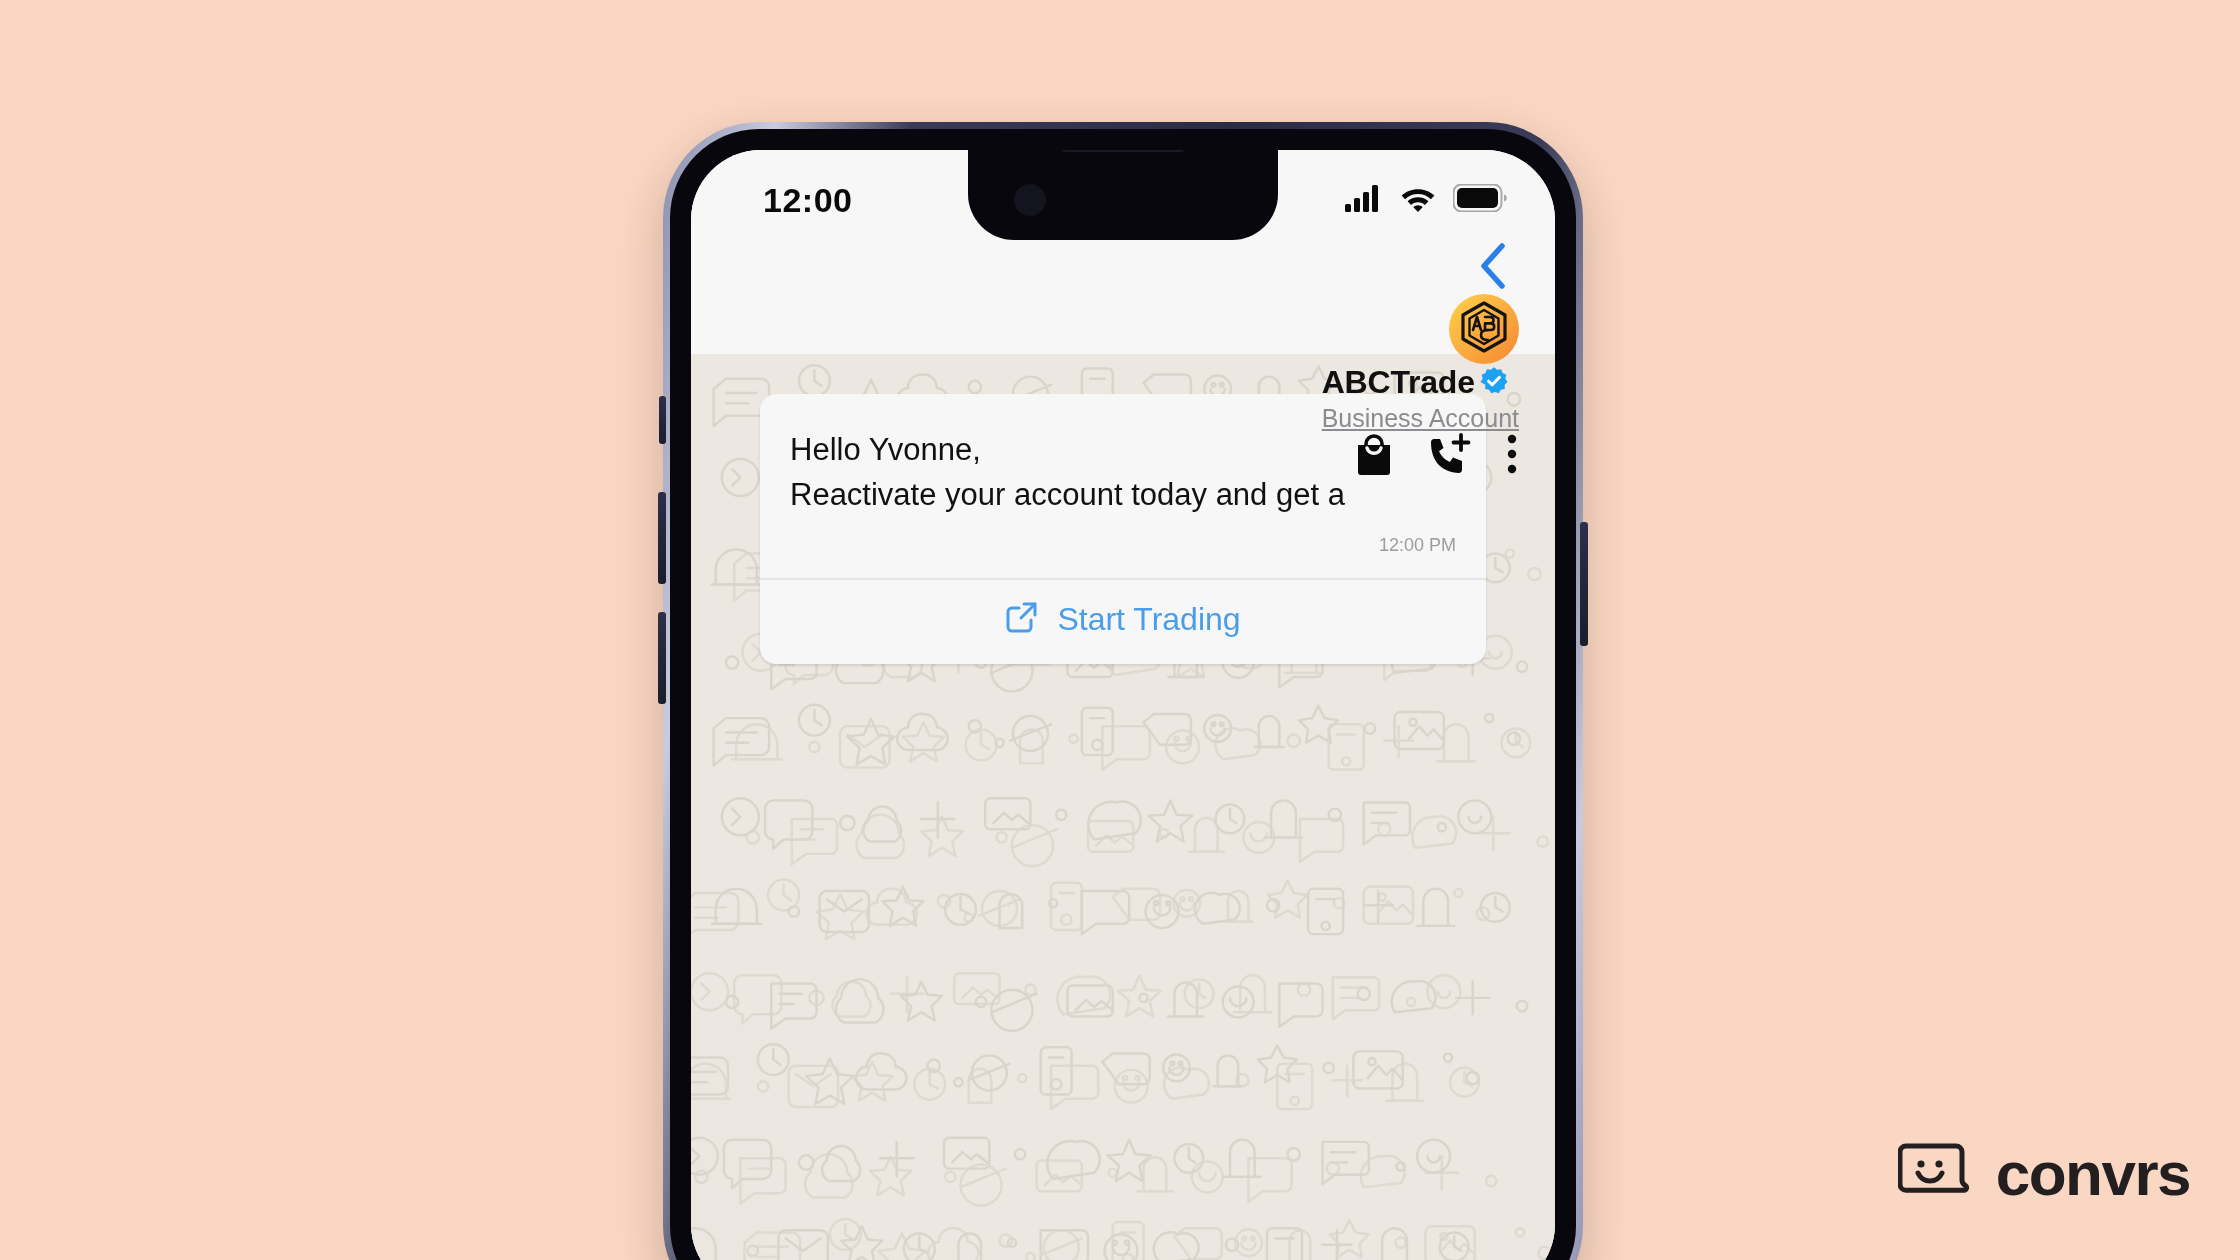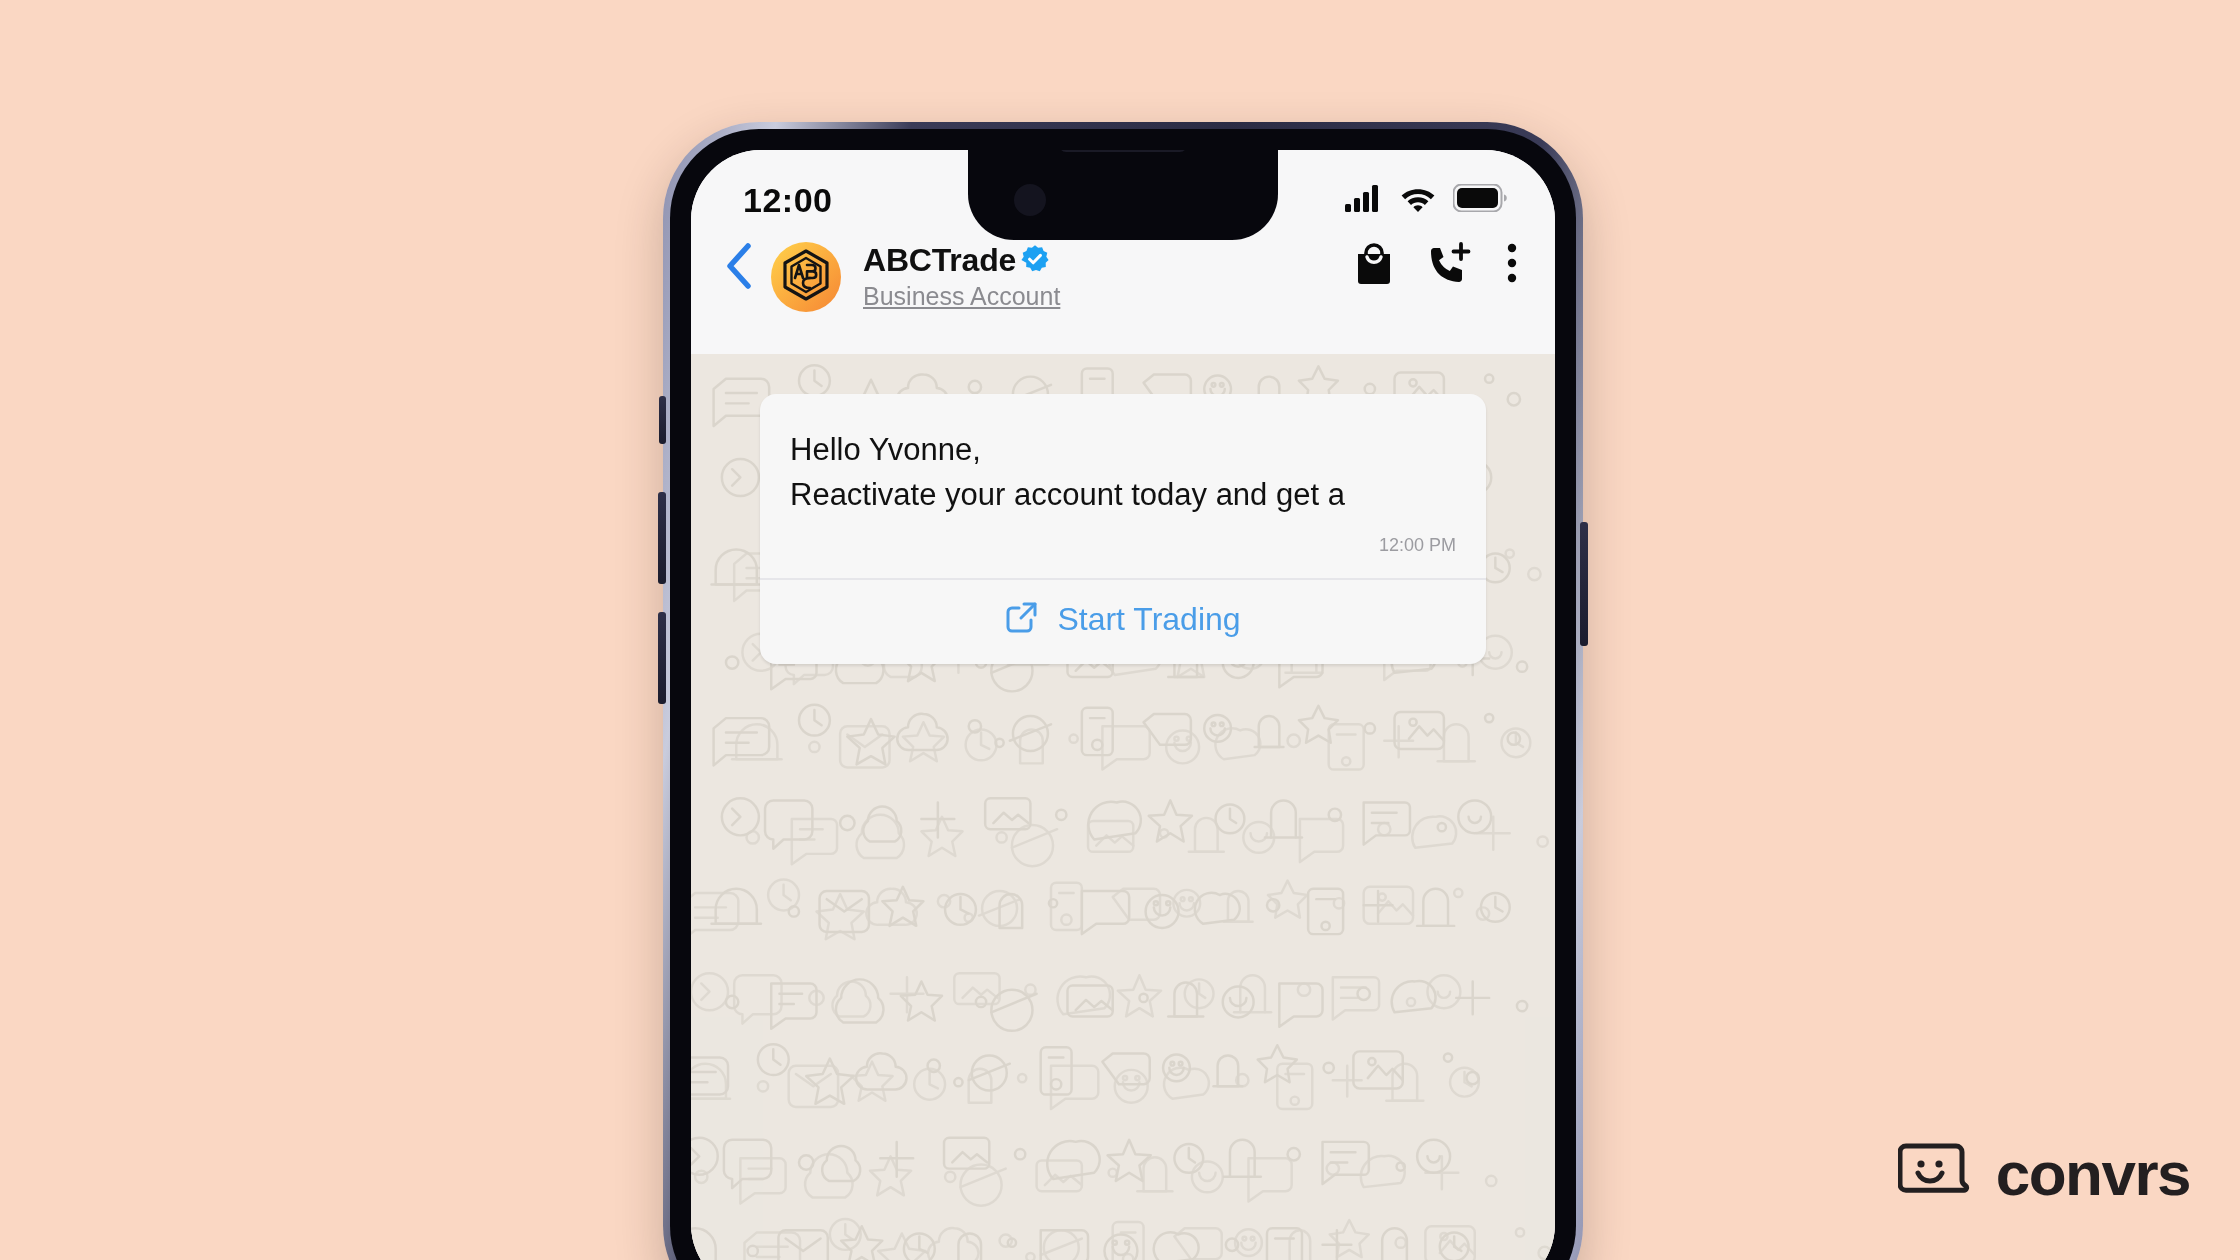--- a/index.html
+++ b/index.html
@@ -80,20 +80,21 @@
     padding: 0 48px 0 52px;
     box-sizing: border-box;
     z-index: 3;
   }
   #status-time {
     font-size: 34px;
     font-weight: bold;
     color: #0a0a0a;
     letter-spacing: 0.5px;
     margin-top: 8px;
+    margin-left: 20px;
   }
   #status-icons {
     display: flex;
     align-items: center;
     gap: 16px;
     margin-top: 8px;
   }
 
   
   #notch {
@@ -126,24 +127,25 @@
     border-radius: 8px;
     background: #1a1a26;
   }
 
   
   #chat-header {
     position: relative;
     height: 112px;
     background: #f7f7f8;
     display: flex;
-    align-items: flex-start;
-    padding: 0 36px 8px 22px;
+    align-items: flex-end;
+    padding: 0 36px 0 22px;
     box-sizing: border-box;
     z-index: 3;
+    flex-direction: column;
   }
   #back-button {
     width: 52px;
     height: 52px;
     display: flex;
     align-items: center;
     justify-content: center;
     flex: 0 0 auto;
     cursor: pointer;
   }

